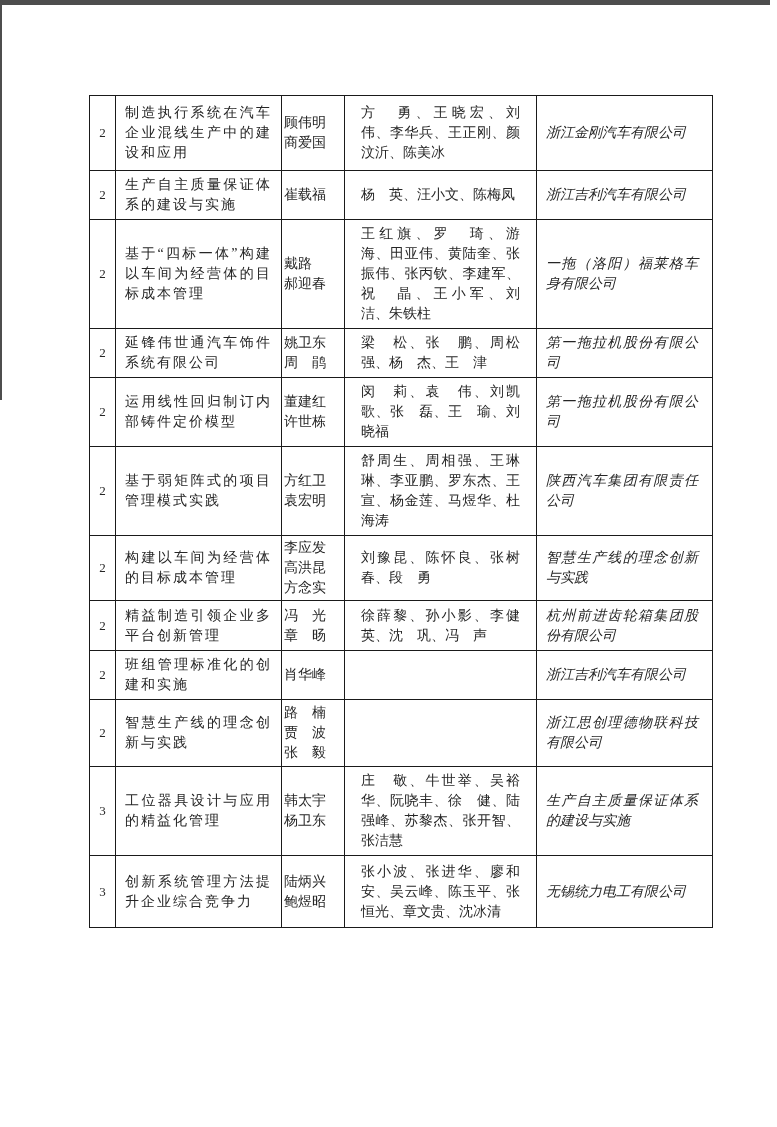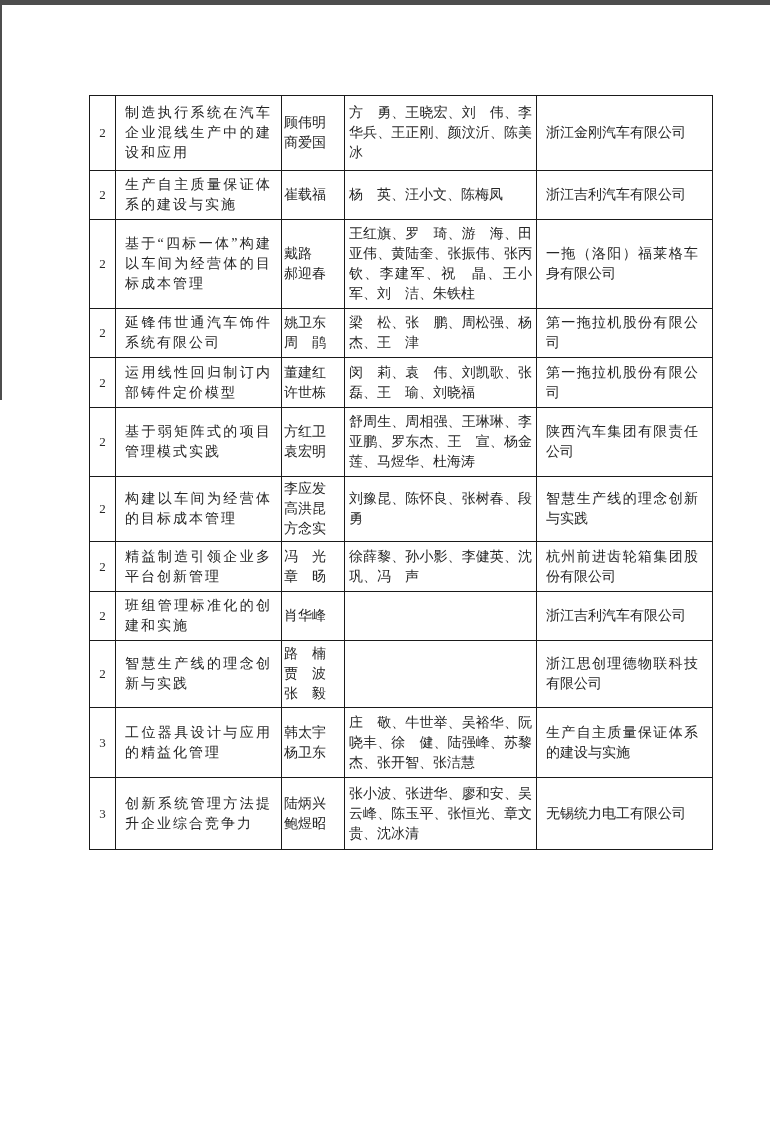--- a/index.html
+++ b/index.html
@@ -58,26 +58,27 @@
     padding: 4px 9px;
   }
   .c-leaders {
     text-align: left;
     white-space: pre-line;
     padding: 2px 2px;
   }
   .c-members {
     text-align: justify;
     text-justify: inter-ideograph;
-    padding: 4px 4px;
+    padding: 4px 16px;
   }
   .c-company {
     text-align: justify;
     text-justify: inter-ideograph;
     padding: 4px 14px 4px 9px;
+    font-style: italic;
   }
   
   .doc-table tr:nth-child(1)  { height: 75px; }
   .doc-table tr:nth-child(2)  { height: 40px; }
   .doc-table tr:nth-child(3)  { height: 80px; }
   .doc-table tr:nth-child(4)  { height: 48px; }
   .doc-table tr:nth-child(5)  { height: 50px; }
   .doc-table tr:nth-child(6)  { height: 64px; }
   .doc-table tr:nth-child(7)  { height: 65px; }
   .doc-table tr:nth-child(8)  { height: 50px; }

